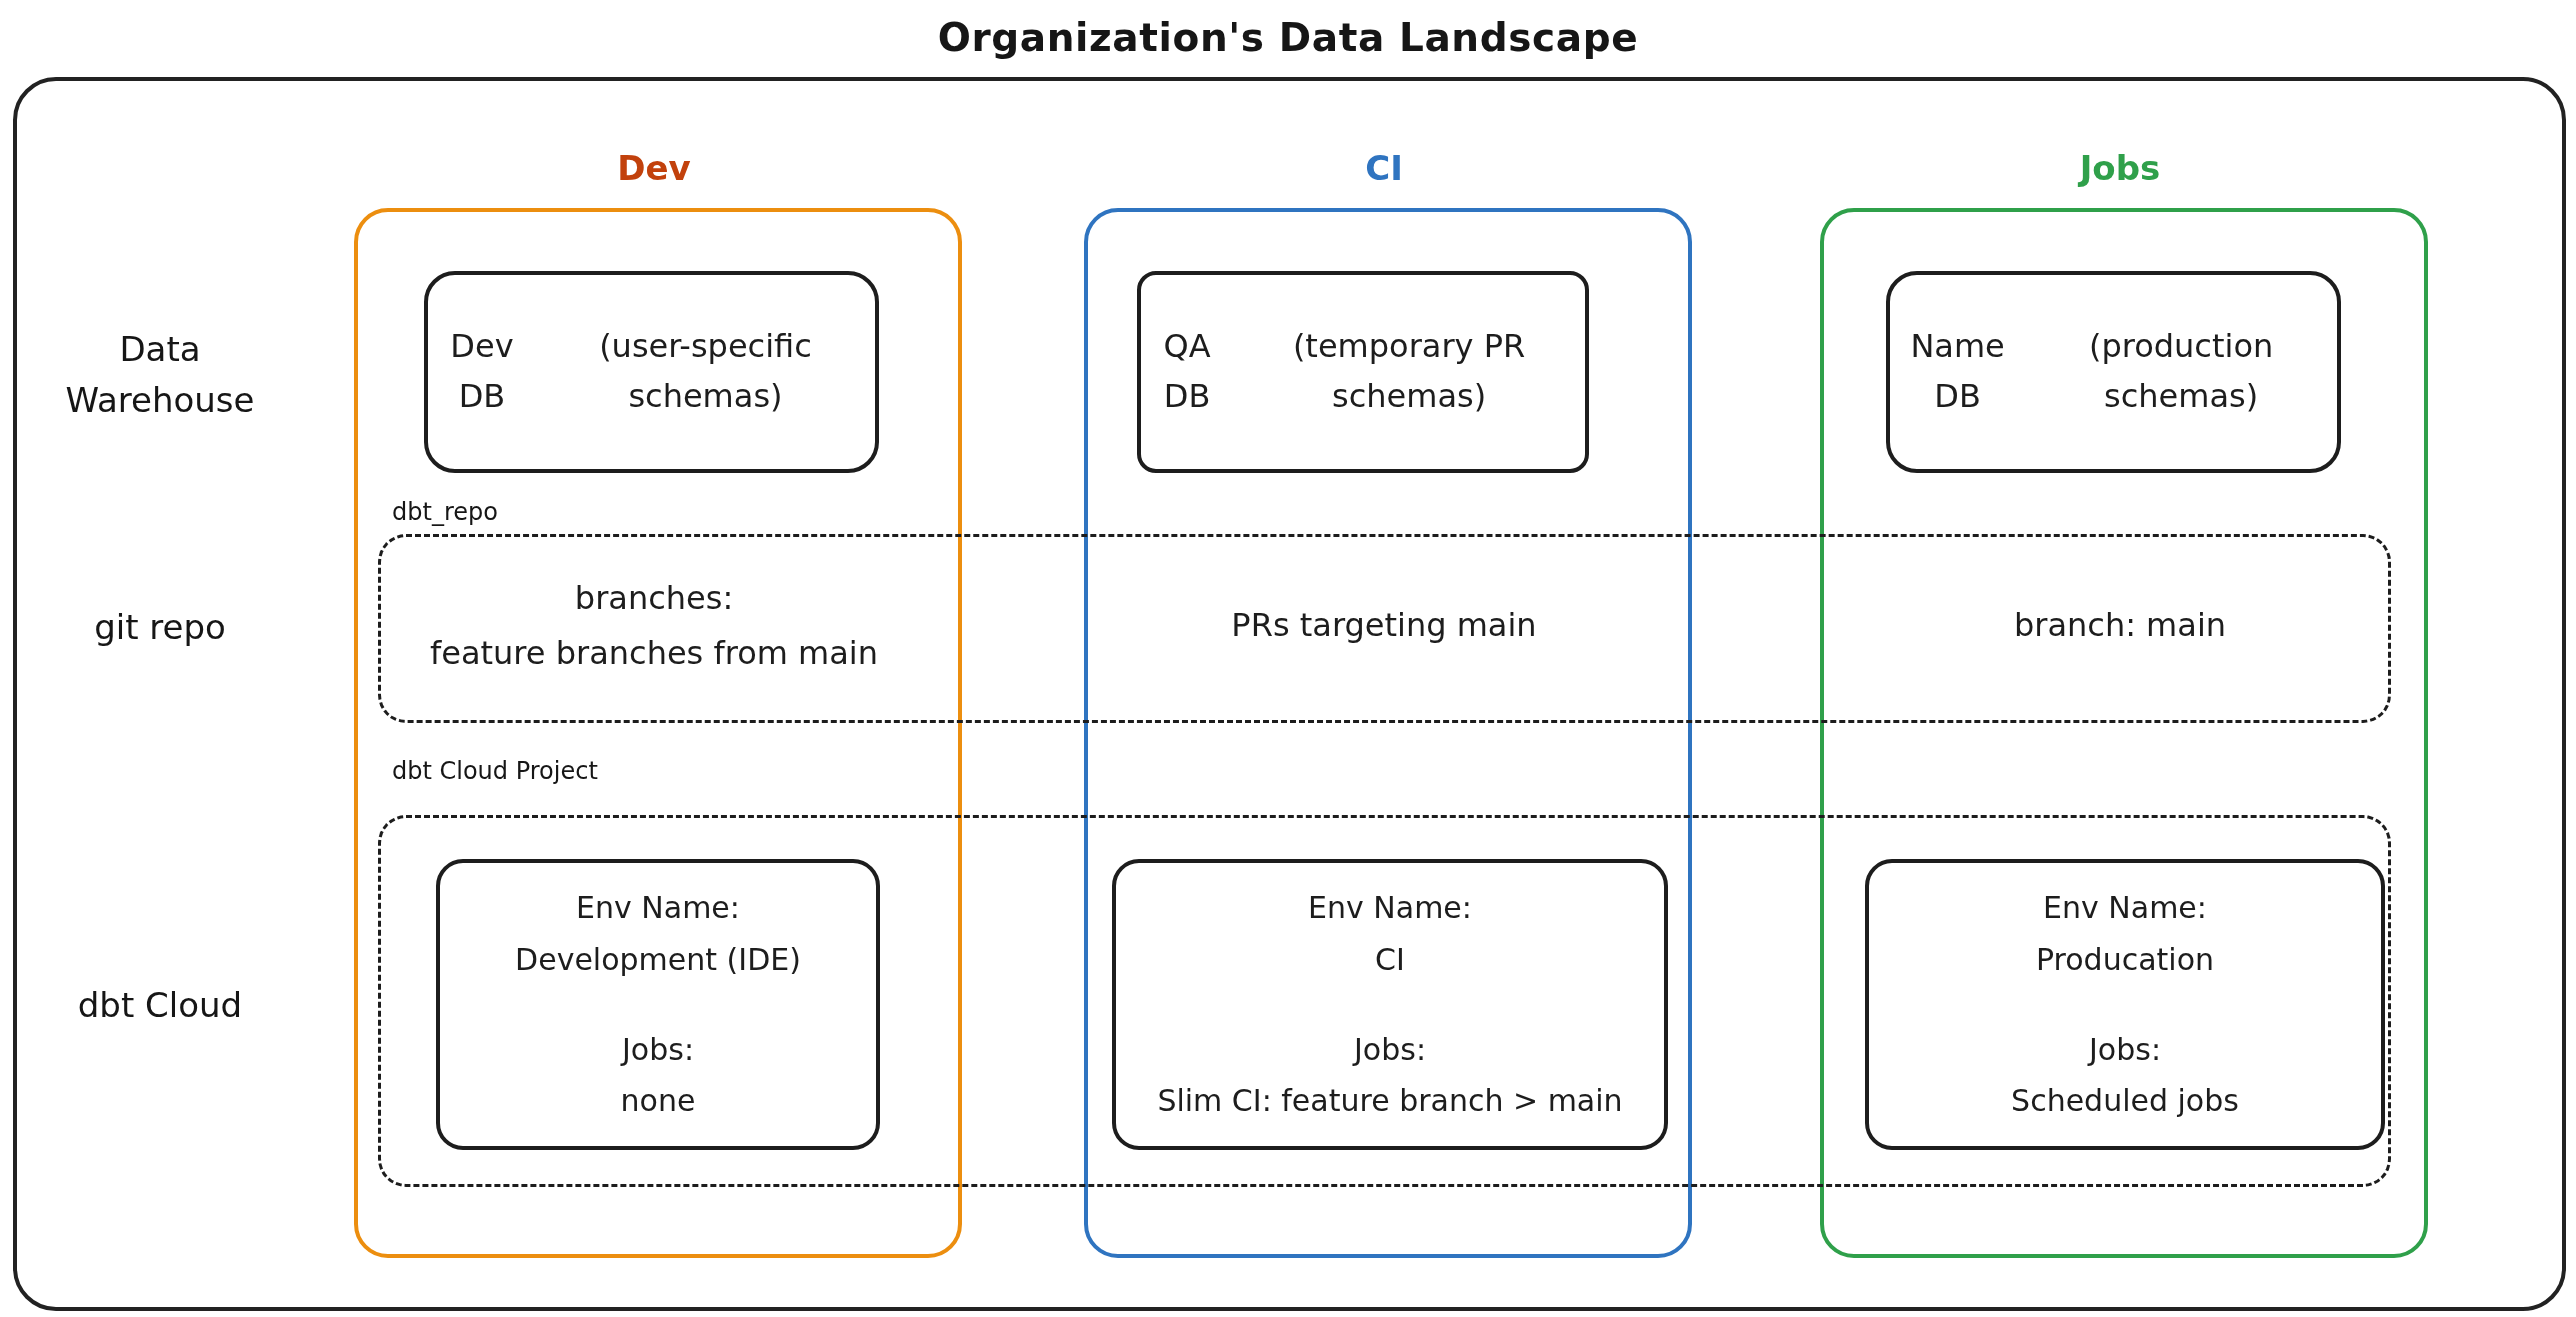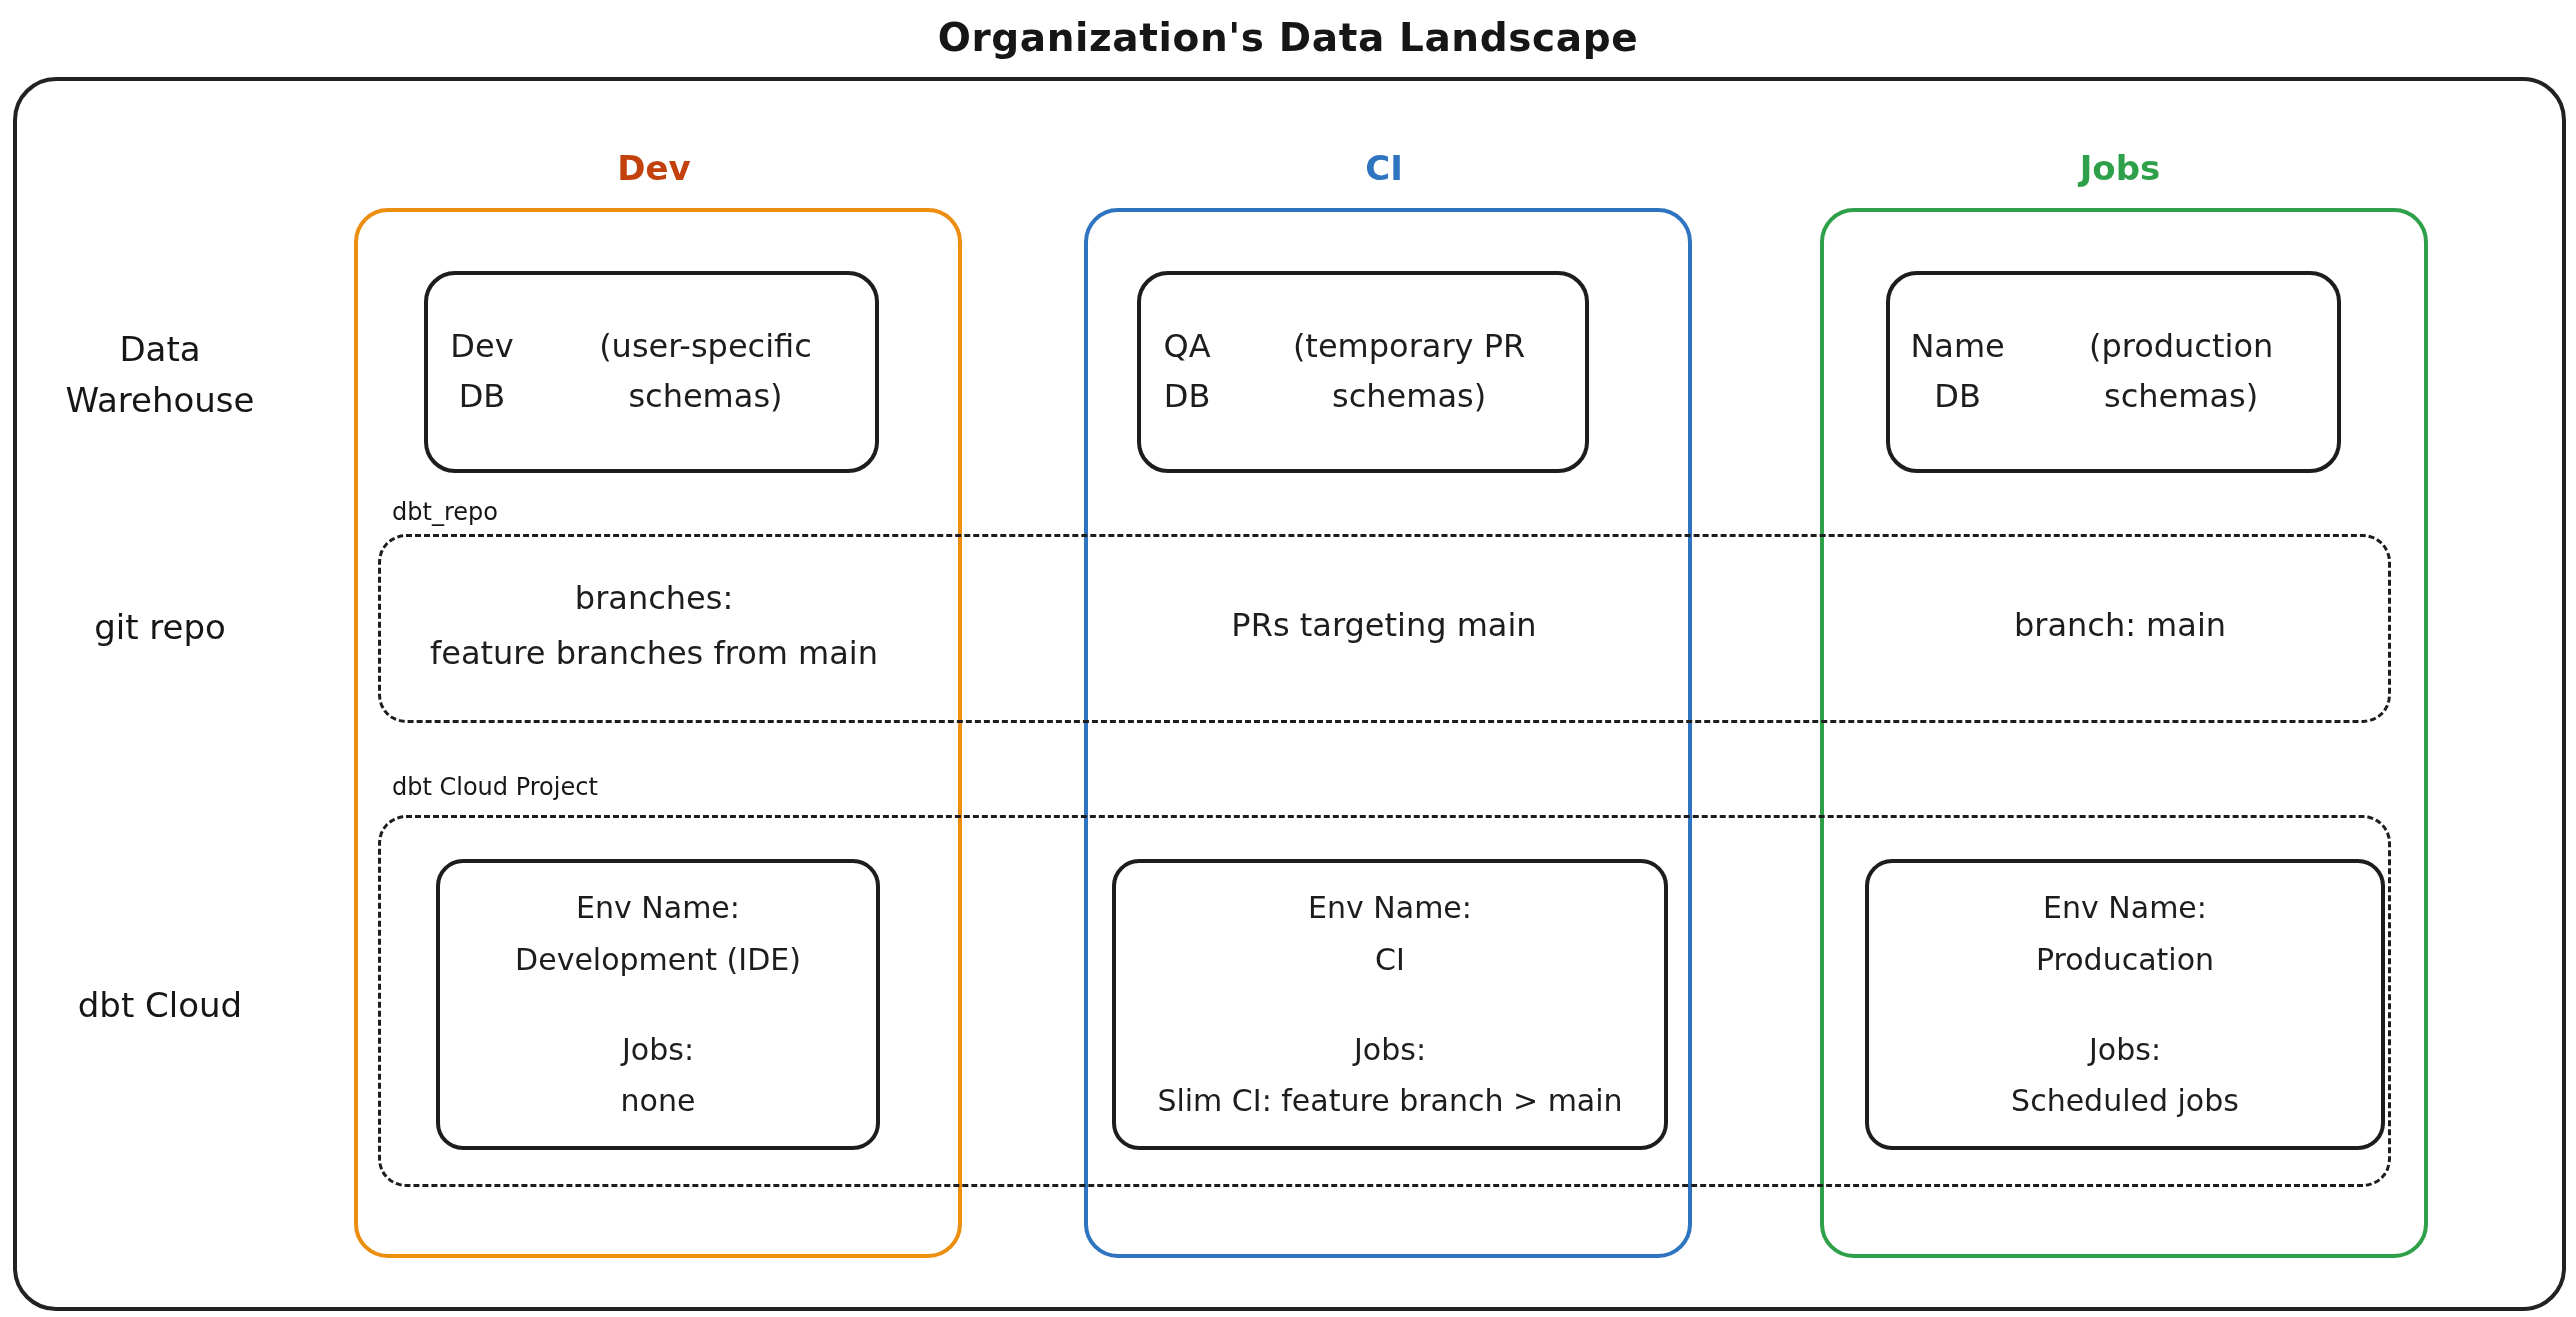--- a/index.html
+++ b/index.html
@@ -68,21 +68,21 @@
 </head>
 <body>
 
 <div class="abs title">Organization's Data Landscape</div>
 
 <div class="abs outer"></div>
 
 <div class="abs band-label" style="left:392px;top:498px;">dbt_repo</div>
 <div class="abs band band-git"></div>
 
-<div class="abs band-label" style="left:392px;top:773px;">dbt Cloud Project</div>
+<div class="abs band-label" style="left:392px;top:757px;">dbt Cloud Project</div>
 <div class="abs band band-dbt"></div>
 
 <div class="abs row-label" style="top:324px;">
   <div>Data</div>
   <div>Warehouse</div>
 </div>
 <div class="abs row-label" style="top:602px;">git repo</div>
 <div class="abs row-label" style="top:980px;">dbt Cloud</div>
 
 <div class="abs col-header" style="left: 354px; width: 600px; color: #c2410c;">Dev</div>
@@ -98,21 +98,21 @@
 <div class="abs env-box" style="left:436px;width:436px;">
   <div>Env Name:</div>
   <div>Development (IDE)</div>
   <div class="env-gap"></div>
   <div>Jobs:</div>
   <div>none</div>
 </div>
 
 <div class="abs col-header" style="left: 1084px; width: 600px; color: rgb(47, 116, 192);">CI</div>
 <div class="abs col-box" style="left: 1084px; width: 600px; border-color: rgb(47, 116, 192);"></div>
-<div class="abs db-box" style="left:1137px;width:444px;">
+<div class="abs db-box" style="left:1137px;width:444px;border-radius:19px;">
   <div>QA DB</div>
   <div>(temporary PR schemas)</div>
 </div>
 <div class="abs git-cell" style="left:1084px;width:600px;">
   <div>PRs targeting main</div>
   <div></div>
 </div>
 <div class="abs env-box" style="left:1112px;width:548px;">
   <div>Env Name:</div>
   <div>CI</div>

